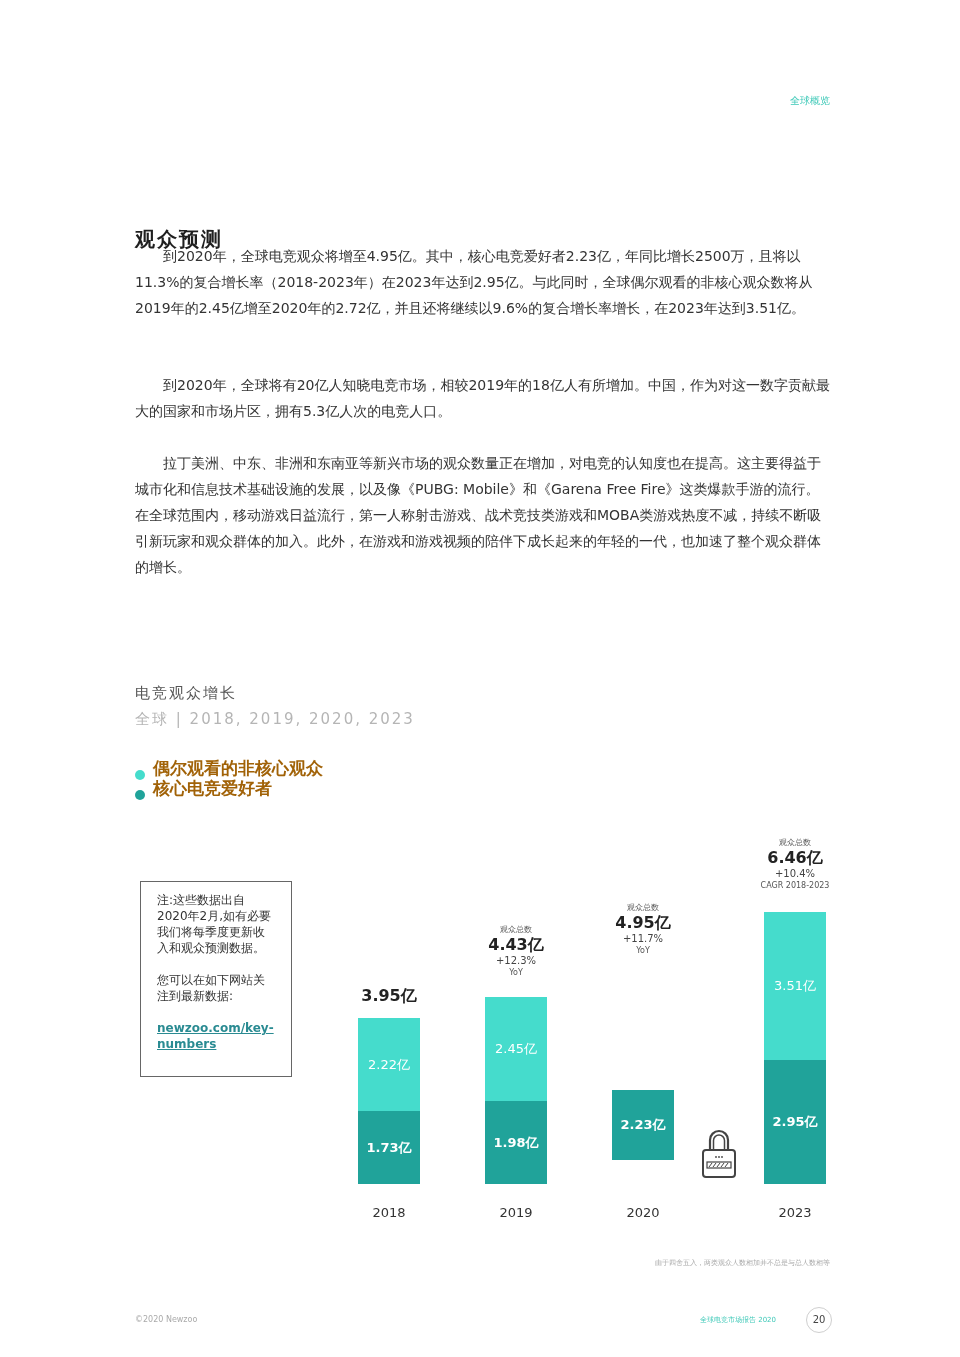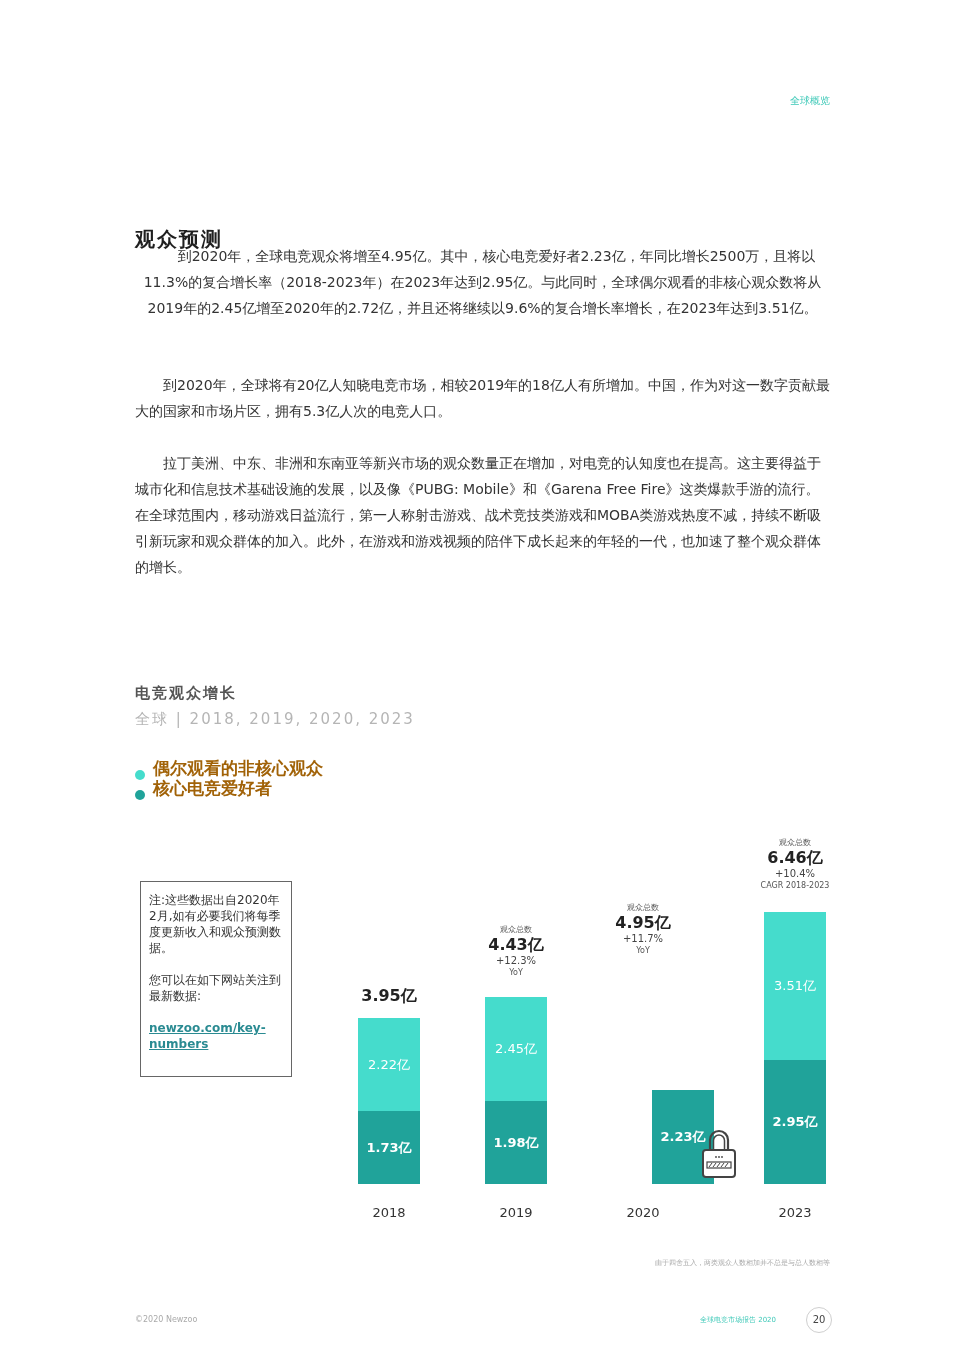--- a/index.html
+++ b/index.html
@@ -2,27 +2,27 @@
 <html><head>
 <meta charset="utf-8">
 <style>
   html, body { margin:0; padding:0; background:#ffffff; }
   body { width:960px; height:1357px; position:relative; overflow:hidden;
          font-family:"DejaVu Sans","Liberation Sans",sans-serif; color:#2b2b2b; }
   .abs { position:absolute; }
   .section-tag { left:760px; top:94px; width:70px; text-align:right; font-size:10px; color:#3fc9b8; }
   .page-title { left:135px; top:189px; font-size:20px; font-weight:bold; color:#1f1f1f; letter-spacing:2px;margin-top:37px; }
   .para { left:135px; width:695px; font-size:14px; line-height:26px; color:#333; text-indent:2em; margin:0; }
-  .chart-title { left:135px; top:684px; font-size:15px; color:#555; letter-spacing:2px;font-weight:bold; }
+  .chart-title { left:135px; top:684px; font-size:15px; color:#555; letter-spacing:2px; }
   .chart-sub { left:135px; top:710px; font-size:15px; color:#b5b5b5; letter-spacing:2px; }
   .legend { left:135px; top:760px; }
   .legend-item { display:flex; align-items:flex-end; height:20px; font-size:17px; font-weight:bold; color:#a16207; }
   .legend-dot { width:10px; height:10px; border-radius:50%; margin-right:8px; }
   .note-box { left:140px; top:881px; width:152px; height:196px; border:1.5px solid #666; box-sizing:border-box;
-              padding:10px 8px; font-size:12px; line-height:16px; color:#333; }
+              padding:10px 16px; font-size:12px; line-height:16px; color:#333; }
   .note-box p { margin:0 0 16px 0; }
   .note-link { color:#2a8b92; text-decoration:underline; font-weight:bold; }
   .bar { position:absolute; width:62px; }
   .seg { position:absolute; left:0; width:100%; display:flex; align-items:center; justify-content:center;
          color:#ffffff; font-size:13px; }
   .seg-casual { background:#45dccc; }
   .seg-core { background:#20a39a;font-weight:bold; }
   .xlabel { position:absolute; width:80px; text-align:center; font-size:13px; color:#333; top:1205px; }
   .total { position:absolute; width:110px; text-align:center; }
   .total .cap { font-size:8px; color:#555; line-height:11px; }
@@ -35,21 +35,21 @@
   .page-num { left:806px; top:1307px; width:24px; height:24px; border:1px solid #cfcfcf; border-radius:50%;
               text-align:center; line-height:24px; font-size:10px; color:#444; }
 </style>
 </head>
 <body>
 
 <div class="abs section-tag">全球概览</div>
 
 <div class="abs page-title">观众预测</div>
 
-<p class="abs para" style="top:243px;text-align:center;">到2020年，全球电竞观众将增至4.95亿。其中，核心电竞爱好者2.23亿，年同比增长2500万，且将以11.3%的复合增长率（2018-2023年）在2023年达到2.95亿。与此同时，全球偶尔观看的非核心观众数将从2019年的2.45亿增至2020年的2.72亿，并且还将继续以9.6%的复合增长率增长，在2023年达到3.51亿。</p>
+<p class="abs para" style="top:243px;">到2020年，全球电竞观众将增至4.95亿。其中，核心电竞爱好者2.23亿，年同比增长2500万，且将以11.3%的复合增长率（2018-2023年）在2023年达到2.95亿。与此同时，全球偶尔观看的非核心观众数将从2019年的2.45亿增至2020年的2.72亿，并且还将继续以9.6%的复合增长率增长，在2023年达到3.51亿。</p>
 <p class="abs para" style="top:372px;">到2020年，全球将有20亿人知晓电竞市场，相较2019年的18亿人有所增加。中国，作为对这一数字贡献最大的国家和市场片区，拥有5.3亿人次的电竞人口。</p>
 <p class="abs para" style="top:450px;">拉丁美洲、中东、非洲和东南亚等新兴市场的观众数量正在增加，对电竞的认知度也在提高。这主要得益于城市化和信息技术基础设施的发展，以及像《PUBG: Mobile》和《Garena Free Fire》这类爆款手游的流行。在全球范围内，移动游戏日益流行，第一人称射击游戏、战术竞技类游戏和MOBA类游戏热度不减，持续不断吸引新玩家和观众群体的加入。此外，在游戏和游戏视频的陪伴下成长起来的年轻的一代，也加速了整个观众群体的增长。</p>
 
 <div class="abs chart-title">电竞观众增长</div>
 <div class="abs chart-sub">全球 | 2018, 2019, 2020, 2023</div>
 
 <div class="abs legend">
   <div class="legend-item">
     <span class="legend-dot" style="background:#45dccc;"></span>
     <span>偶尔观看的非核心观众</span>
@@ -89,21 +89,21 @@
   </div>
   <div class="xlabel" style="left:476px;">2019</div>
 
   <div class="total" style="left:588px; top:902px;">
     <div class="cap">观众总数</div>
     <div class="val">4.95亿</div>
     <div class="gr">+11.7%</div>
     <div class="nt">YoY</div>
   </div>
   <div class="bar" style="left:612px; top:975px; height:209px;">
-    <div class="seg seg-core" style="top:115px; height:94px;margin-left:40px;">2.23亿</div>
+    <div class="seg seg-core" style="top:115px; height:70px;">2.23亿</div>
   </div>
   <div class="xlabel" style="left:603px;">2020</div>
 
   <div class="abs" style="left:700px; top:1128px; width:38px; height:52px;">
     <svg width="38" height="52" viewBox="0 0 38 52">
       <path d="M10 22 V12 A9 9 0 0 1 28 12 V22" fill="none" stroke="#444" stroke-width="2.2"></path>
       <path d="M13.5 22 V12.5 A5.5 5.5 0 0 1 24.5 12.5 V22" fill="none" stroke="#444" stroke-width="1.5"></path>
       <rect x="3" y="22" width="32" height="27" rx="3" fill="#fff" stroke="#444" stroke-width="2"></rect>
       <circle cx="16" cy="29" r="0.9" fill="#444"></circle>
         <circle cx="19" cy="29" r="0.9" fill="#444"></circle>

